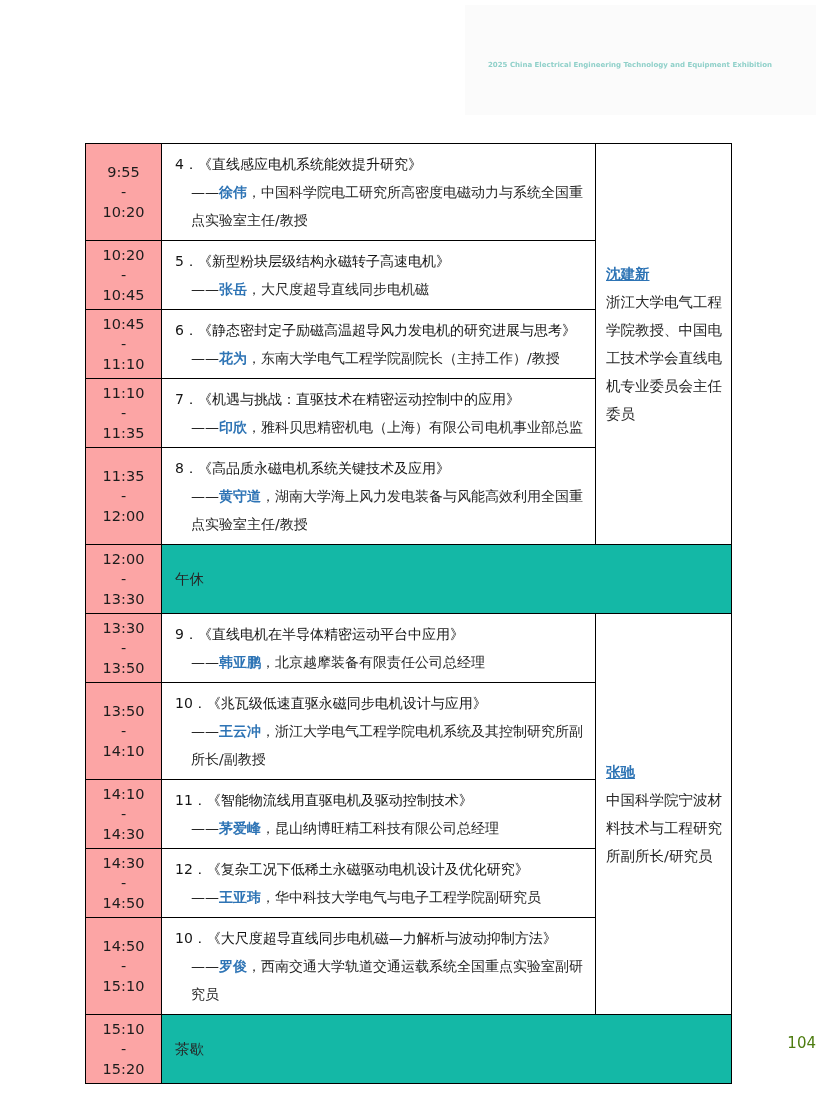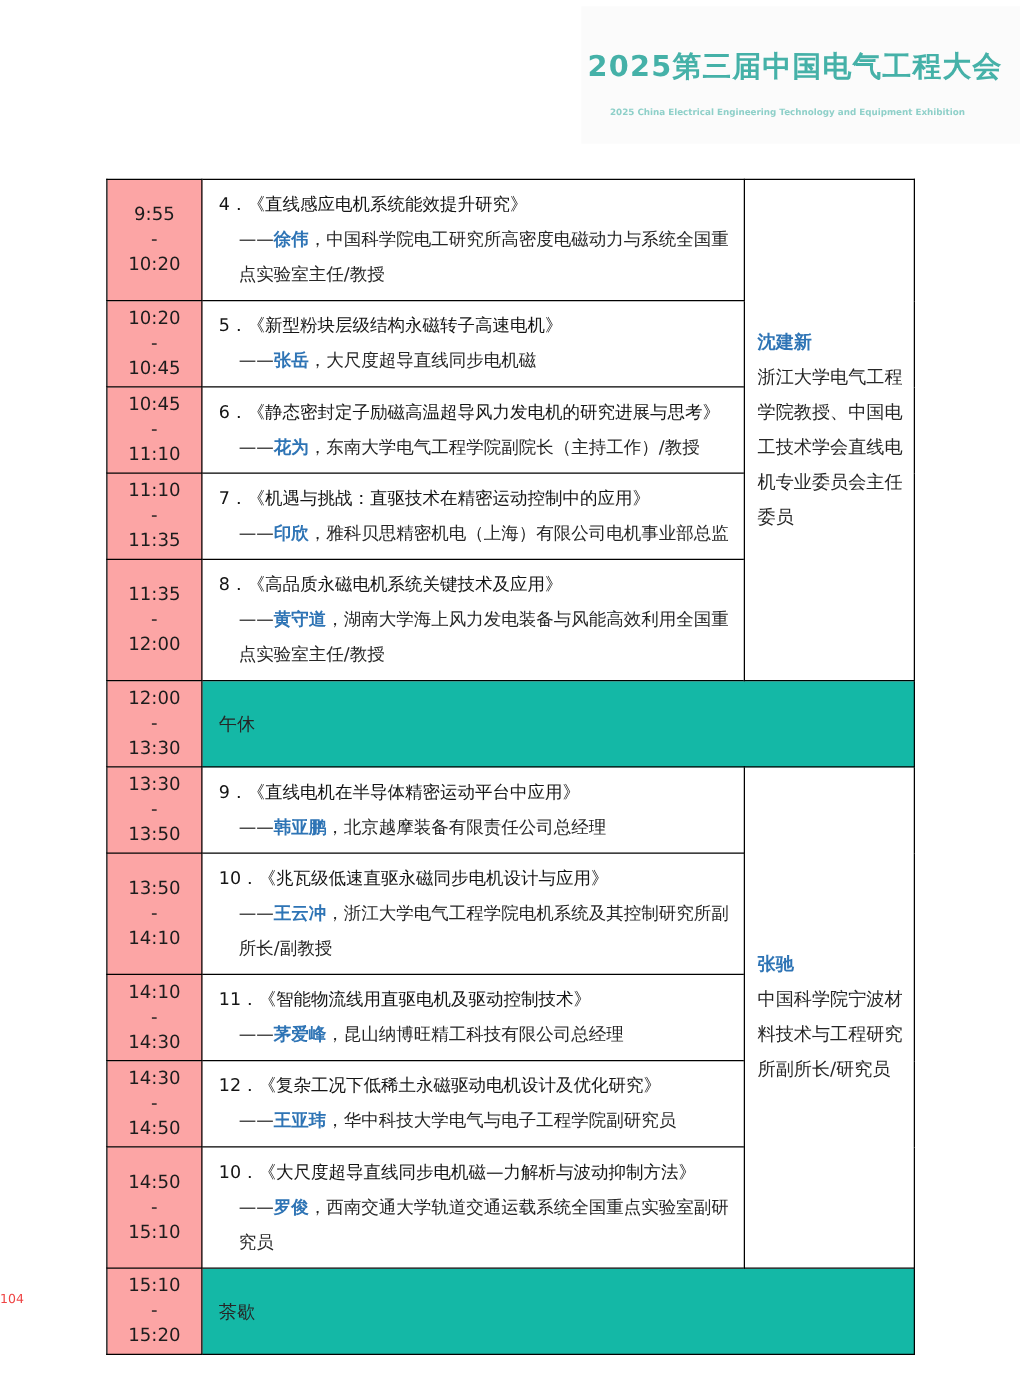--- a/index.html
+++ b/index.html
@@ -90,37 +90,36 @@
     color: #262626;
   }
   td.host-cell {
     background: #ffffff;
     padding: 8px 8px 8px 10px;
     font-size: 14.5px;
     line-height: 28px;
     vertical-align: middle;
     color: #262626;
   }
-  .host-name { color: #2e74b5; font-weight: bold; }
+  .host-name { color: #2e74b5; font-weight: bold; text-decoration: underline; }
   .page-footer {
     position: absolute;
     left: 0; right: 0;
     top: 1034px;
-    text-align: left;
-    font-size: 10px;
-    color: #ef4444;
+    text-align: right;
+    font-size: 15px;
+    color: #4d7c0f;
   }
 </style>
 </head>
 <body>
 
 <div class="header-highlight"></div>
 
 <div class="header-logo">
-  <div class="logo-title-cn">2025第三届中国电气工程大会</div>
   <div class="logo-expo-en">2025 China Electrical Engineering Technology and Equipment Exhibition</div>
 </div>
 
 <table class="schedule">
   <colgroup>
       <col class="col-time">
       <col class="col-main">
       <col class="col-host">
     </colgroup>
 

